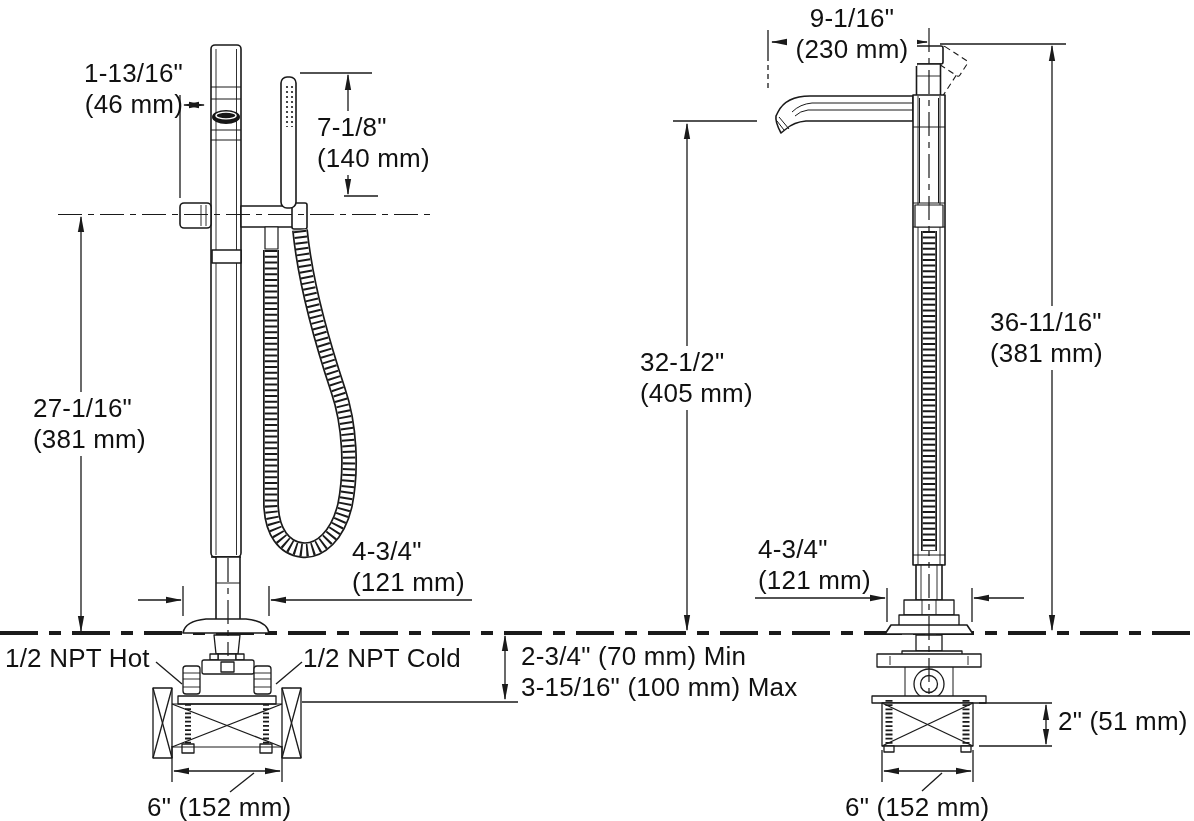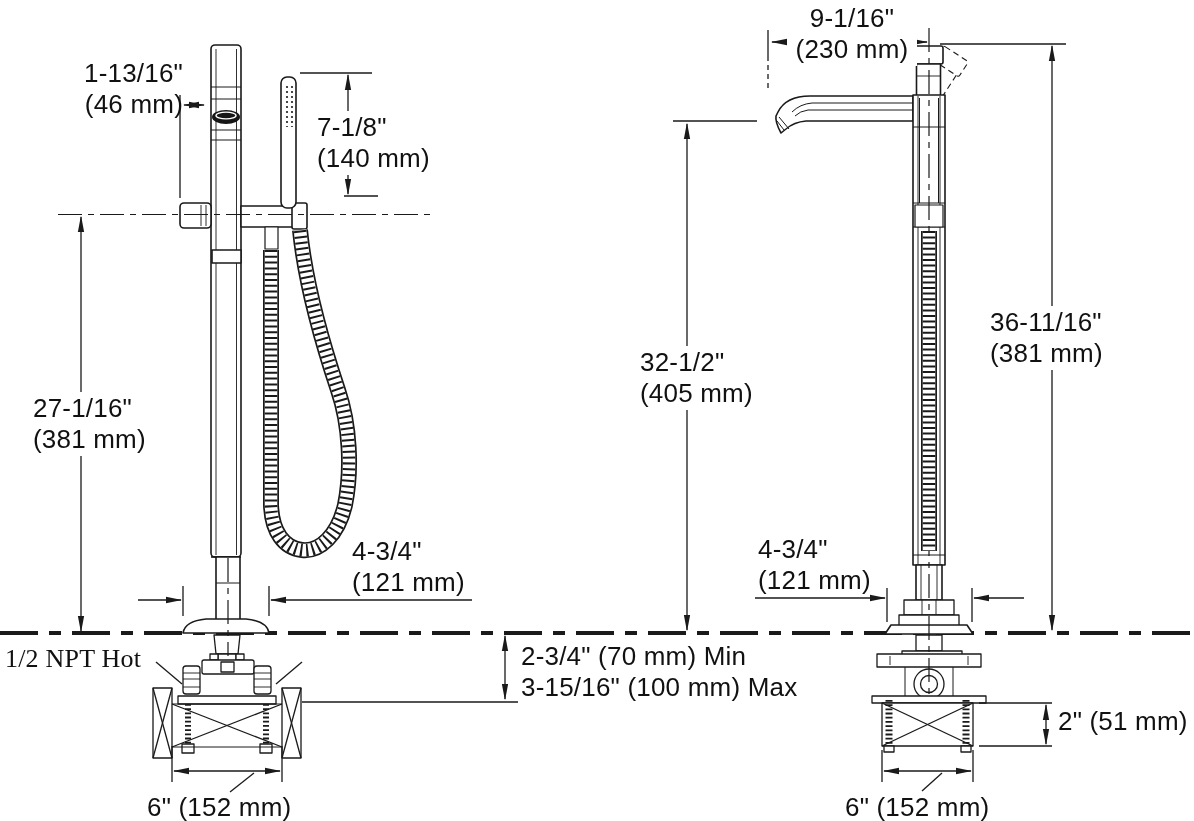--- a/index.html
+++ b/index.html
@@ -265,24 +265,27 @@
 <div class="lbl bg" style="left:29px; top:392px;">
   <div>27-1/16"</div>
   <div>(381 mm)</div>
 </div>
 
 <div class="lbl" style="left:352px; top:536px;">
   <div>4-3/4"</div>
   <div>(121 mm)</div>
 </div>
 
-<div class="lbl" style="left:5px; top:643px;font-family:Liberation Serif, serif;">
+<div class="lbl" style="left:5px; top:643px;">
   <div>1/2 NPT Hot</div>
 </div>
 
+<div class="lbl" style="left:303px; top:643px;">
+  <div>1/2 NPT Cold</div>
+</div>
 
 <div class="lbl" style="left:521px; top:641px;">
   <div>2-3/4" (70 mm) Min</div>
   <div>3-15/16" (100 mm) Max</div>
 </div>
 
 <div class="lbl" style="left:147px; top:792px;">
   <div>6" (152 mm)</div>
 </div>
 

